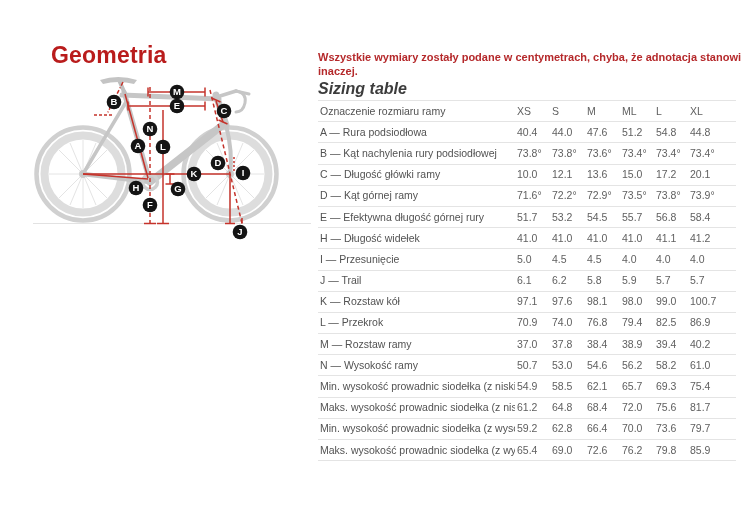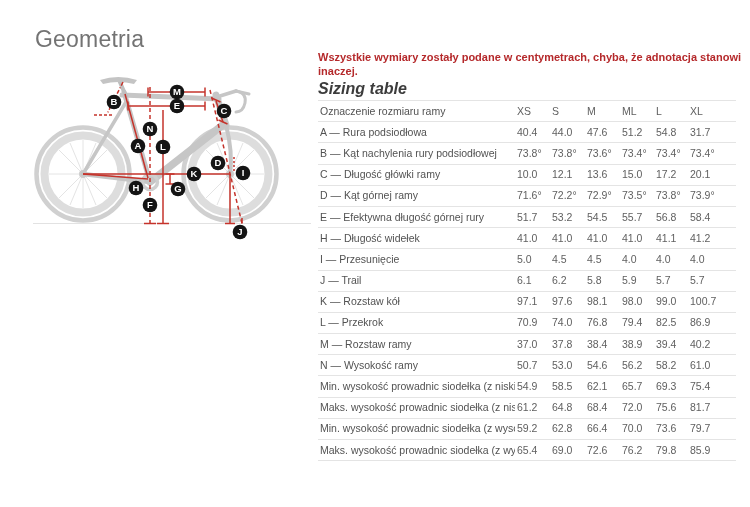--- a/index.html
+++ b/index.html
@@ -2,22 +2,22 @@
 <html><head>
 <meta charset="utf-8">
 <style>
   html,body{margin:0;padding:0;}
   body{
     width:750px;height:507px;background:#ffffff;position:relative;overflow:hidden;
     font-family:"Liberation Sans","DejaVu Sans",sans-serif;
     -webkit-font-smoothing:antialiased;
   }
   .page-title{
-    position:absolute;left:35px;top:26px;margin:0;
-    font-size:23px;font-weight:400;color:#737373;letter-spacing:.2px;
+    position:absolute;left:35px;top:26px;margin:16px;
+    font-size:23px;font-weight:700;color:#b91c1c;letter-spacing:.2px;
   }
   .diagram{
     position:absolute;left:30px;top:72px;width:285px;height:175px;margin:0;
   }
   .disclaimer{
     position:absolute;left:318px;top:51px;width:424px;margin:0;
     font-size:11px;font-weight:700;color:#b5292b;line-height:1.25;
   }
   .sizing-title{
     position:absolute;left:318px;top:80px;margin:0;
@@ -227,21 +227,21 @@
       </tr>
     </thead>
     <tbody>
         <tr>
           <td class="lbl">A — Rura podsiodłowa</td>
           <td class="val">40.4</td>
           <td class="val">44.0</td>
           <td class="val">47.6</td>
           <td class="val">51.2</td>
           <td class="val">54.8</td>
-          <td class="val">31.7</td>
+          <td class="val">44.8</td>
         </tr>
         <tr>
           <td class="lbl">B — Kąt nachylenia rury podsiodłowej</td>
           <td class="val">73.8°</td>
           <td class="val">73.8°</td>
           <td class="val">73.6°</td>
           <td class="val">73.4°</td>
           <td class="val">73.4°</td>
           <td class="val">73.4°</td>
         </tr>

